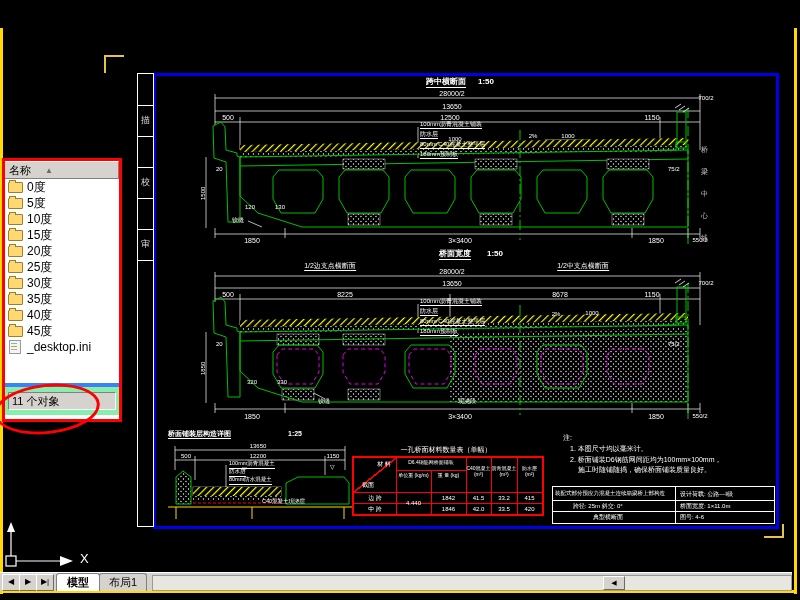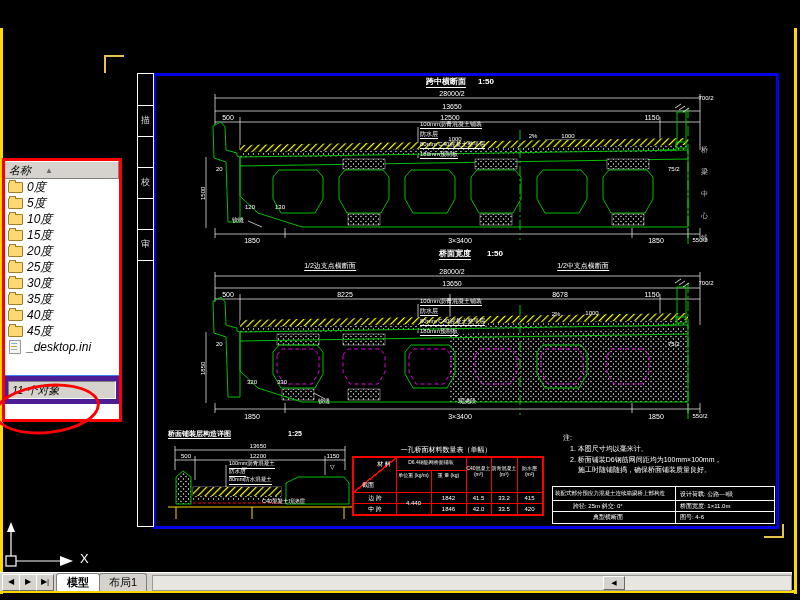--- a/index.html
+++ b/index.html
@@ -5,35 +5,35 @@
   html,body{margin:0;padding:0;background:#000;}
   .screen{position:relative;width:800px;height:600px;background:#000;overflow:hidden;
           font-family:"Liberation Sans","DejaVu Sans",sans-serif;}
   
   .logo{position:absolute;left:6px;top:2px;font-family:"DejaVu Serif","Liberation Serif",serif;
         font-size:17px;color:#e2e2e2;letter-spacing:3px;}
   .yframe{position:absolute;background:#ffd900;}
   .ybracket{position:absolute;border-color:#e6c24d;border-style:solid;background:transparent;}
   
   .panel{position:absolute;left:2px;top:158px;width:114px;height:258px;border:3px solid #f00;
-         background:#fff;z-index:30;font-style:italic;}
+         background:#fff;z-index:30;}
   .panel-header{height:16px;background:#d6d3ce;border-bottom:1px solid #808080;
                 border-top:1px solid #fff;border-right:1px solid #808080;
                 display:flex;align-items:center;font-size:11px;color:#000;padding-left:4px;gap:14px;}
   .sort-arrow{font-size:8px;color:#6a6a6a;}
   .flist{background:#fff;}
   .frow{height:16px;display:flex;align-items:center;padding-left:3px;font-size:12px;color:#000;white-space:nowrap;}
   .fico{width:13px;height:9px;background:#ffd873;border:1px solid #a08027;border-radius:1px;
         position:relative;margin-right:4px;flex:none;}
   .fico:before{content:"";position:absolute;top:-3px;left:0;width:5px;height:2px;background:#ffd873;
         border:1px solid #a08027;border-bottom:none;}
   .iico{width:10px;height:12px;background:#f4f4f4;border:1px solid #9a9a9a;margin:0 6px 0 1px;flex:none;position:relative;}
   .iico:before{content:"";position:absolute;left:1px;top:2px;width:6px;height:1px;background:#7bb3d4;box-shadow:0 3px 0 #c9a227,0 6px 0 #aaa;}
-  .panel-status{position:absolute;left:0;right:0;bottom:15px;height:24px;background:#4c1d95;
-                border-top:1px solid #3b82f6;display:flex;align-items:center;padding:2px 3px;}
+  .panel-status{position:absolute;left:0;right:0;bottom:4px;height:24px;background:#86efac;
+                border-top:4px solid #3b82f6;display:flex;align-items:center;padding:2px 3px;}
   .status-field{flex:1;height:16px;border:1px solid #808080;border-bottom-color:#fff;border-right-color:#fff;
                 background:#d6d3ce;font-size:11px;color:#000;display:flex;align-items:center;padding-left:3px;}
   .red-ellipse{position:absolute;left:-6px;top:384px;width:100px;height:44px;border:3px solid #f00;
                border-radius:50%;transform:rotate(-6deg);z-index:40;}
   
   .strip{position:absolute;left:137px;top:73px;width:15px;height:452px;border:1px solid #fff;background:#000;z-index:5;}
   .strip .cell{position:absolute;left:0;width:100%;border-bottom:1px solid #fff;height:31px;}
   .strip .ch{position:absolute;left:0;width:100%;text-align:center;color:#ddd;font-size:9px;}
   .sheet{position:absolute;left:153px;top:73px;width:620px;height:450px;border:3px solid #0000e6;
          background:#000;z-index:4;}

